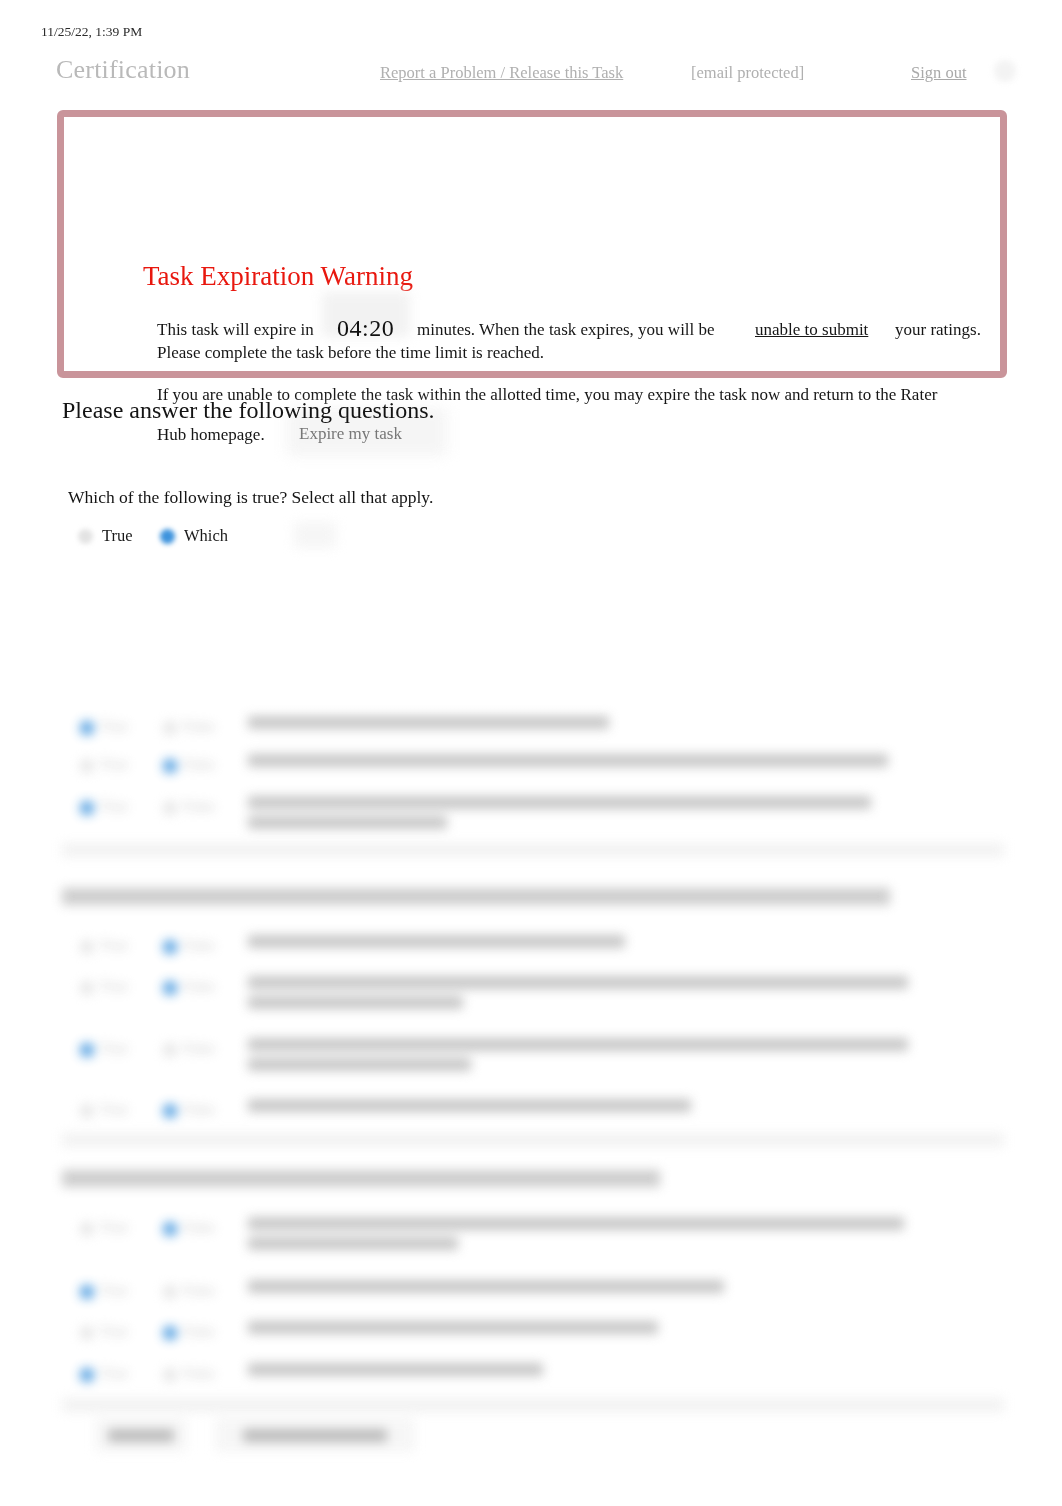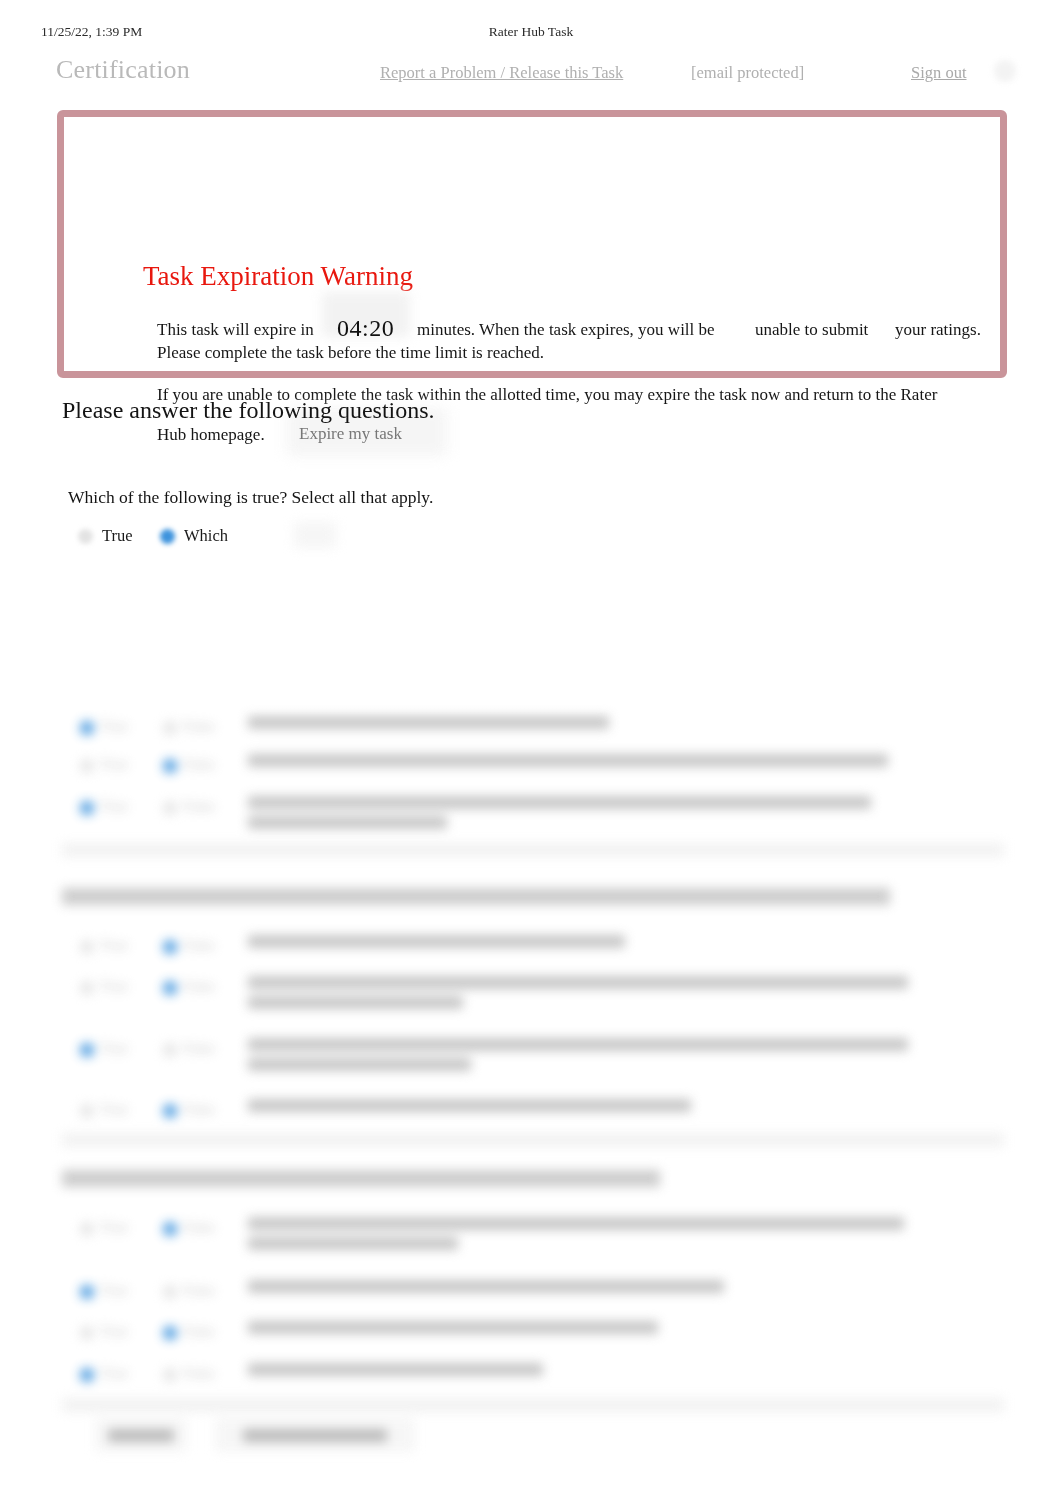--- a/index.html
+++ b/index.html
@@ -146,21 +146,21 @@
   .timer-value {
     position: absolute;
     left: 280px;
     top: 205px;
     font-size: 24px;
     color: #111111;
     white-space: nowrap;
     letter-spacing: .5px;
   }
   .wl-a2 { left: 360px; top: 210px; }
-  .wl-a3 { left: 698px; top: 210px; }
+  .wl-a3 { left: 698px; top: 210px; text-decoration: underline; }
   .wl-a4 { left: 838px; top: 210px; }
   .wl-b  { left: 100px; top: 233px; }
   .wl-c  { left: 100px; top: 275px; }
   .wl-d  { left: 100px; top: 315px; }
 
   .expire-btn-bg {
     position: absolute;
     left: 230px;
     top: 298px;
     width: 160px;
@@ -322,21 +322,20 @@
     font-size: 14.5px;
     color: #9a9a9a;
     white-space: nowrap;
   }
 </style>
 </head>
 <body>
 
 <div class="print-header">
   <span class="ph-date">11/25/22, 1:39 PM</span>
-  <span class="ph-title">Rater Hub Task</span>
 </div>
 
 <div class="site-nav">
   <div class="brand">Certification</div>
   <a class="nav-report" href="#">Report a Problem / Release this Task</a>
   <div class="nav-email">[email protected]</div>
   <a class="nav-signout" href="#">Sign out</a>
   <div class="nav-avatar"></div>
 </div>
 

